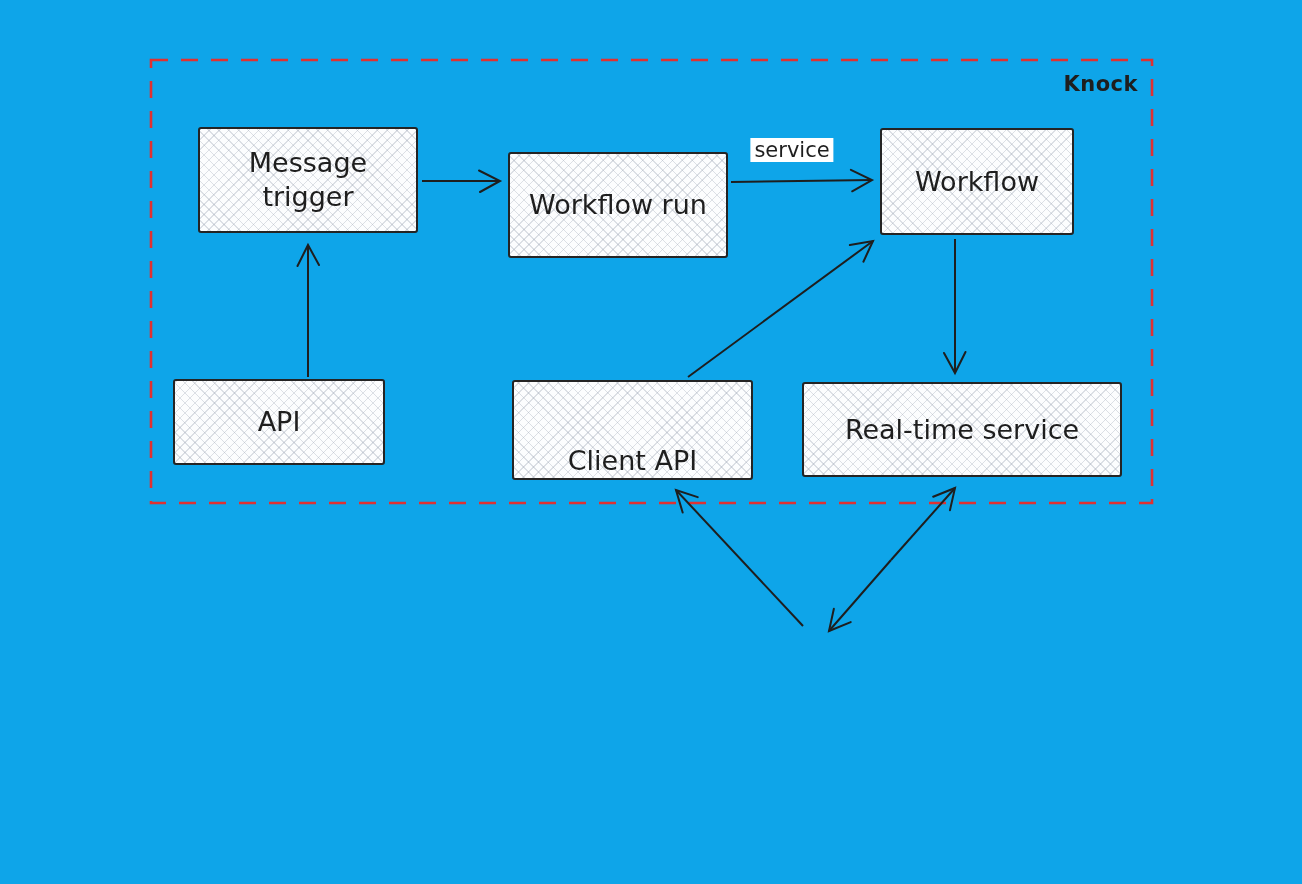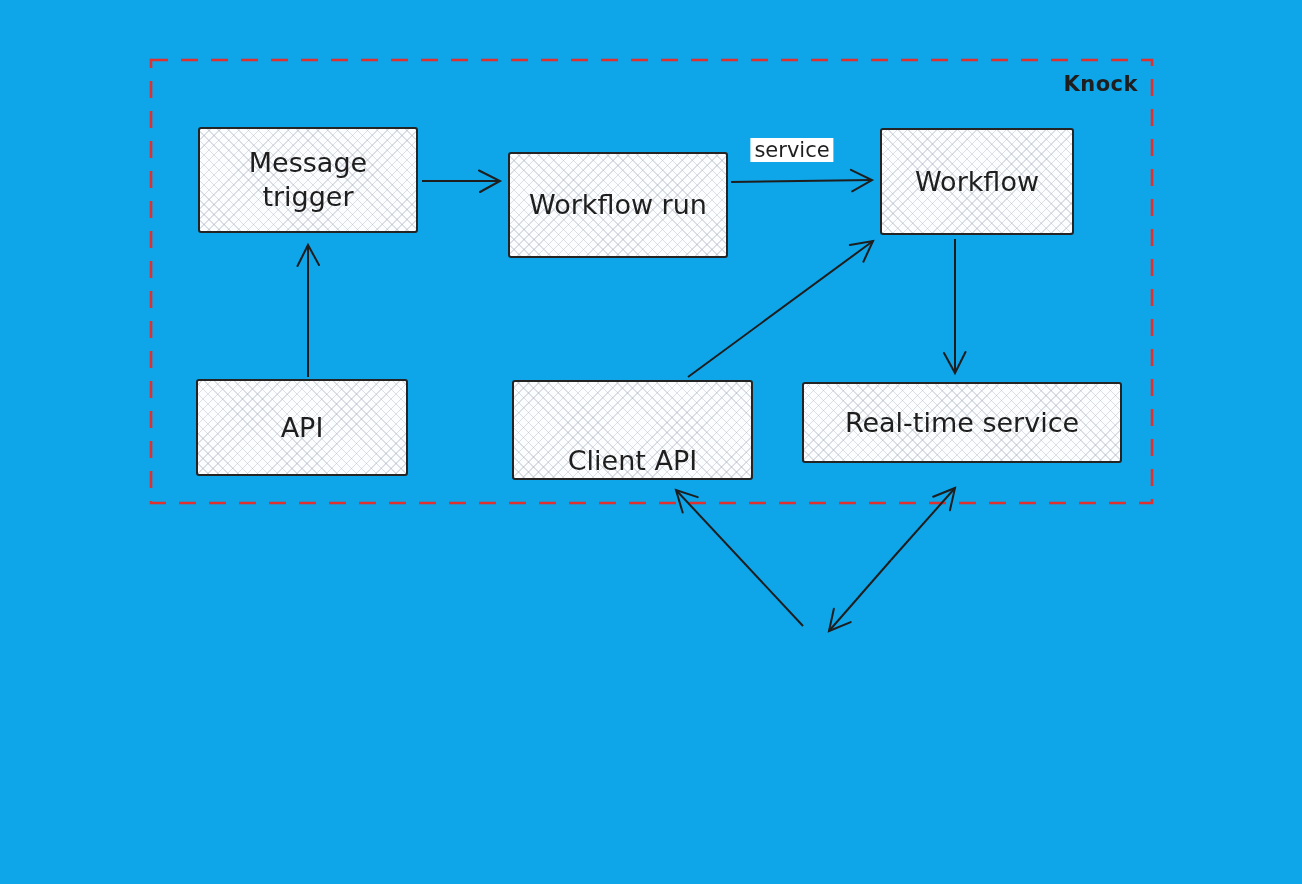--- a/index.html
+++ b/index.html
@@ -39,23 +39,23 @@
     background-color: #fcfdfe;
     background-image:
       repeating-linear-gradient(45deg,  rgba(154,163,178,0.33) 0px, rgba(154,163,178,0.33) 1px, transparent 1px, transparent 7px),
       repeating-linear-gradient(-45deg, rgba(154,163,178,0.33) 0px, rgba(154,163,178,0.33) 1px, transparent 1px, transparent 7px);
   }
   .node .label { white-space: pre-line; }
 
   .node-workflow-trigger { left: 198px; top: 127px; width: 220px; height: 106px; }
   .node-workflow-run     { left: 508px; top: 127px; width: 220px; height: 106px; margin-top: 25px; }
   .node-message          { left: 880px; top: 128px; width: 194px; height: 107px; }
-  .node-api              { left: 196px; top: 379px; width: 212px; height:  97px; }
+  .node-api              { left: 173px; top: 379px; width: 212px; height:  86px; }
   .node-client-api       { left: 512px; top: 380px; width: 241px; height: 100px; align-items: flex-end; }
-  .node-realtime-service { left: 802px; top: 382px; width: 320px; height:  81px; }
+  .node-realtime-service { left: 802px; top: 382px; width: 320px; height:  95px; }
   .node-your-application { left: 644px; top: 644px; width: 342px; height: 173px; }
 
   .knock-label {
     position: absolute;
     top: 72px;
     right: 164px;
     font-size: 21px;
     font-weight: bold;
     letter-spacing: 0.5px;
     color: #1e1e1e;

